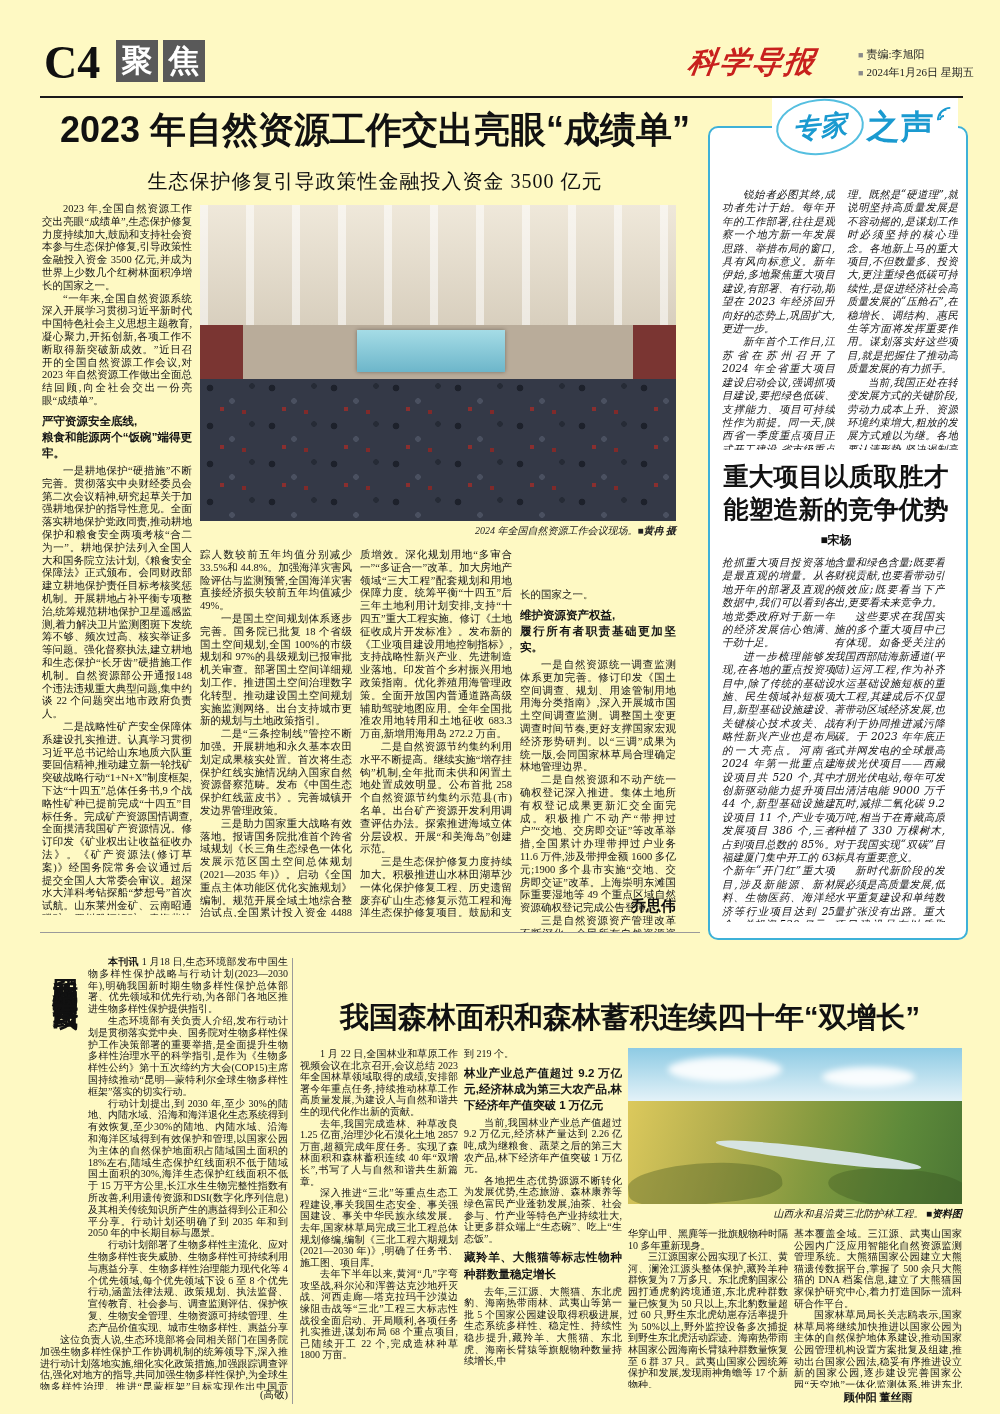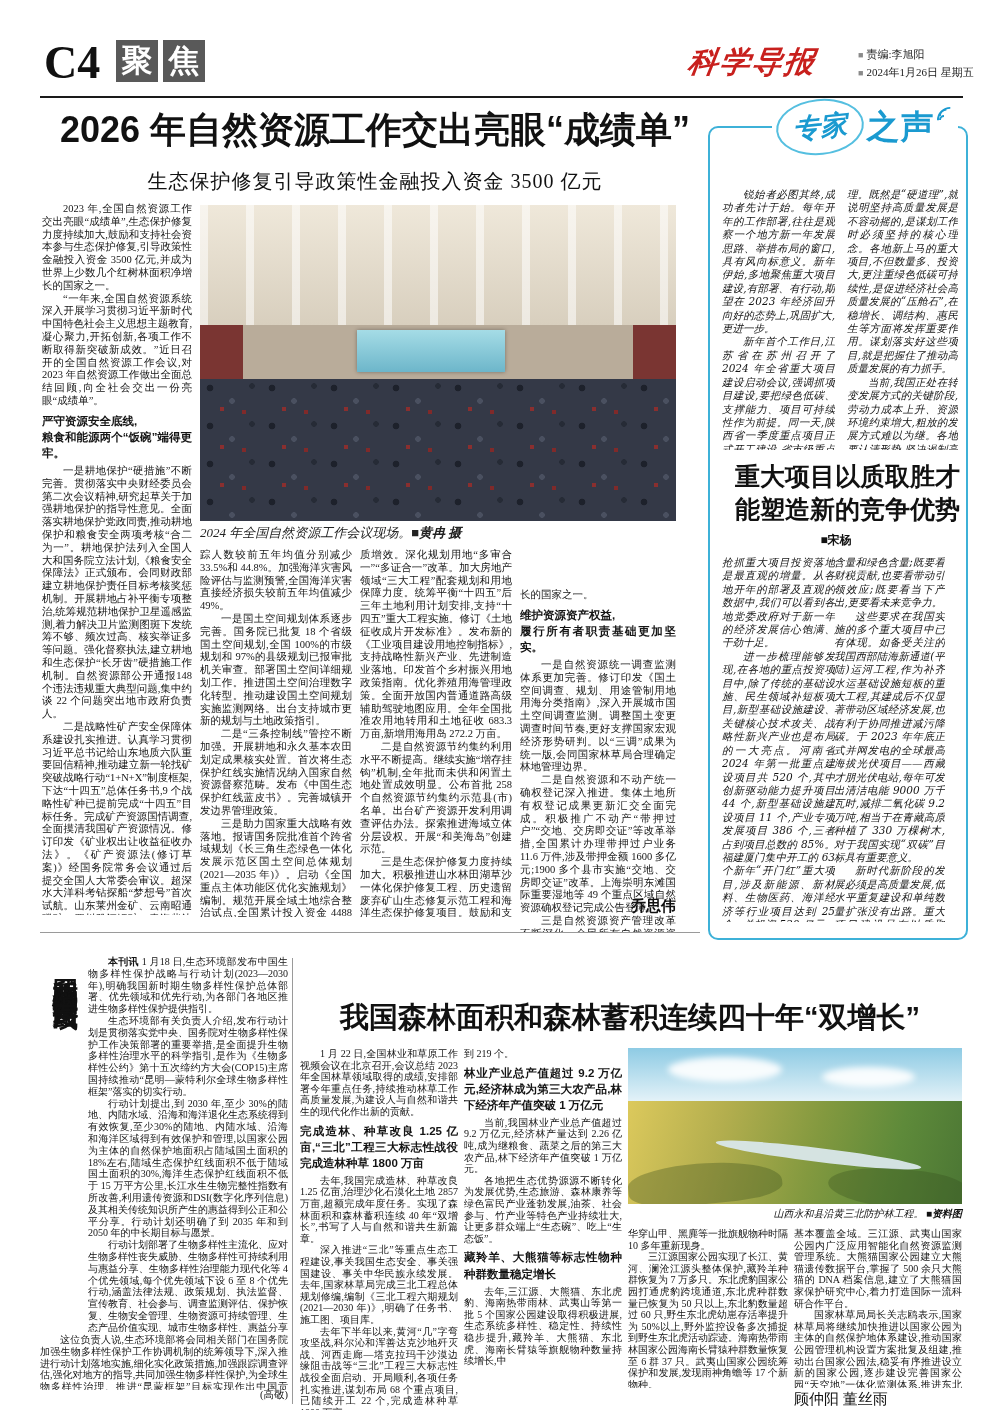--- a/index.html
+++ b/index.html
@@ -1,16 +1,16 @@
 <!DOCTYPE html>
 <html><head>
 <meta charset="utf-8">
 <style>
   html,body{margin:0;padding:0;background:#e9e9e9;}
-  #page{position:relative;width:1000px;height:1414px;margin:0 auto;background:#ffffff;
+  #page{position:relative;width:1000px;height:1414px;margin:0 auto;background:#fef9c3;
         font-family:"Liberation Serif","DejaVu Serif",serif;color:#111;overflow:hidden;}
   
   .edition{position:absolute;left:44px;top:36px;font-size:46px;font-weight:bold;font-family:"Liberation Serif",serif;}
   .badges{position:absolute;left:116px;top:40px;display:flex;gap:5px;}
   .badge{width:42px;height:42px;background:#595959;color:#fff;font-family:"Liberation Sans",sans-serif;
          font-weight:bold;font-size:31px;line-height:42px;text-align:center;}
   .masthead{position:absolute;left:688px;top:42px;width:165px;color:#c8201d;font-weight:bold;
             font-style:italic;font-size:30px;transform:skewX(-8deg);letter-spacing:2px;white-space:nowrap;}
   .meta{position:absolute;left:858px;top:46px;font-size:11px;line-height:17px;color:#222;}
   .meta .sq{color:#8a8a8a;font-size:9px;margin-right:3px;}
@@ -37,40 +37,40 @@
   .conf-screen{position:absolute;left:33%;top:10%;width:31%;height:78%;
      background:linear-gradient(#a5dce6,#6db6ca);box-shadow:0 0 4px rgba(0,0,0,.35);}
   .conf-audience{position:absolute;left:0;top:55%;width:100%;height:45%;background:#343947;
      background-image:
        radial-gradient(circle 6px at 10px 9px,#1d212b 55%,rgba(0,0,0,0) 60%),
        radial-gradient(circle 5px at 32px 22px,#4a5060 55%,rgba(0,0,0,0) 60%),
        radial-gradient(circle 5px at 52px 7px,#262b36 55%,rgba(0,0,0,0) 60%),
        radial-gradient(circle 4px at 22px 30px,#8a2f2f 55%,rgba(0,0,0,0) 60%),
        radial-gradient(circle 4px at 44px 33px,#802a2a 55%,rgba(0,0,0,0) 60%);
      background-size:62px 38px;}
-  .photo-caption{position:absolute;left:200px;top:524px;width:476px;text-align:left;
-     font-style:italic;font-size:13px;color:#222;}
+  .photo-caption{position:absolute;left:200px;top:524px;width:476px;text-align:right;
+     font-style:italic;font-size:10px;color:#222;}
   .photo-caption b{font-style:italic;}
   .main-byline{position:absolute;left:520px;top:897px;width:156px;text-align:right;
      font-weight:bold;font-size:15px;}
   .sep{position:absolute;background:#9a9a9a;}
   
   .expert-box{position:absolute;left:708px;top:126px;width:256px;height:810px;
      border:2px solid #3eb1d8;border-radius:10px;background:#fff;}
   .expert-logo{position:absolute;left:772px;top:98px;width:186px;height:58px;background:#fff;
      display:flex;align-items:center;justify-content:center;}
   .logo-ellipse{width:84px;height:52px;border:2px solid #55bfe0;border-radius:50%;
      display:flex;align-items:center;justify-content:center;transform:rotate(-6deg);}
   .logo-ellipse span{font-family:"DejaVu Serif",serif;font-style:italic;font-weight:bold;
      font-size:27px;color:#1a9ad0;}
   .logo-right{font-family:"Liberation Sans",sans-serif;font-weight:bold;font-size:33px;
      color:#1a9ad0;margin-left:3px;letter-spacing:1px;}
   .signal{margin-left:2px;margin-top:-26px;}
   .exp{font-style:italic;font-family:"DejaVu Serif",serif;font-size:10.5px;line-height:13.4px;}
-  .expert-headline{position:absolute;left:712px;top:460px;width:248px;text-align:right;
+  .expert-headline{position:absolute;left:712px;top:460px;width:248px;text-align:center;
      font-family:"Liberation Sans",sans-serif;font-weight:bold;font-size:25px;line-height:1.3;white-space:pre-line;}
   .expert-byline{position:absolute;left:712px;top:532px;width:248px;text-align:center;
      font-weight:bold;font-size:12px;font-family:"Liberation Sans",sans-serif;}
   
   .bio-vtitle{position:absolute;left:40px;top:958px;width:42px;height:400px;
      writing-mode:vertical-rl;text-orientation:upright;font-weight:bold;font-size:25px;
      letter-spacing:2px;font-family:"Liberation Serif",serif;}
   .bio-byline{position:absolute;left:40px;top:1388px;width:248px;text-align:right;font-size:10.5px;}
   
   .forest-headline{position:absolute;left:298px;top:998px;width:664px;text-align:center;
@@ -83,41 +83,41 @@
   .f-land{position:absolute;left:0;top:34%;width:100%;height:66%;
      background:linear-gradient(105deg,#dcc95c 0%,#b3ae4e 28%,#83993f 55%,#5e8a3a 78%,#4b7634 100%);}
   .f-river{position:absolute;left:26%;top:46%;width:62%;height:14%;background:#d9e7ea;
      border-radius:50%;transform:rotate(7deg);opacity:.95;}
   .f-shadow1{position:absolute;left:0%;top:60%;width:46%;height:40%;background:rgba(60,80,30,.35);
      border-radius:40% 60% 30% 40%;transform:rotate(-6deg);}
   .f-shadow2{position:absolute;left:60%;top:66%;width:42%;height:38%;background:rgba(50,72,28,.3);
      border-radius:50% 40% 40% 50%;transform:rotate(5deg);}
   .forest-caption{position:absolute;left:628px;top:1207px;width:334px;text-align:right;
      font-style:italic;font-size:10px;}
-  .forest-byline{position:absolute;left:794px;top:1390px;width:168px;text-align:left;
-     font-weight:normal;font-size:15px;}
+  .forest-byline{position:absolute;left:794px;top:1390px;width:168px;text-align:center;
+     font-weight:bold;font-size:11px;}
 </style>
 </head>
 <body>
 
 <div id="page">
 
   <div class="edition">C4</div>
   <div class="badges">
     <div class="badge">聚</div>
     <div class="badge">焦</div>
   </div>
   <div class="masthead">科学导报</div>
   <div class="meta">
     <div><span class="sq">■</span><span>责编:李旭阳</span></div>
     <div><span class="sq">■</span><span>2024年1月26日  星期五</span></div>
   </div>
   <div class="hrule"></div>
 
-  <div class="main-headline">2026 年自然资源工作交出亮眼“成绩单”</div>
+  <div class="main-headline">2023 年自然资源工作交出亮眼“成绩单”</div>
   <div class="main-subheadline">生态保护修复引导政策性金融投入资金 3500 亿元</div>
 
   <div class="col" style="left:42px;top:203px;width:150px;height:712px;">
       <p class="para">2023 年,全国自然资源工作交出亮眼“成绩单”,生态保护修复力度持续加大,鼓励和支持社会资本参与生态保护修复,引导政策性金融投入资金 3500 亿元,并成为世界上少数几个红树林面积净增长的国家之一。</p>
       <p class="para">“一年来,全国自然资源系统深入开展学习贯彻习近平新时代中国特色社会主义思想主题教育,凝心聚力,开拓创新,各项工作不断取得新突破新成效。”近日召开的全国自然资源工作会议,对 2023 年自然资源工作做出全面总结回顾,向全社会交出一份亮眼“成绩单”。</p>
       <p class="subhead">严守资源安全底线,
 粮食和能源两个“饭碗”端得更牢。</p>
       <p class="para">一是耕地保护“硬措施”不断完善。贯彻落实中央财经委员会第二次会议精神,研究起草关于加强耕地保护的指导性意见。全面落实耕地保护党政同责,推动耕地保护和粮食安全两项考核“合二为一”。耕地保护法列入全国人大和国务院立法计划,《粮食安全保障法》正式颁布。会同财政部建立耕地保护责任目标考核奖惩机制。开展耕地占补平衡专项整治,统筹规范耕地保护卫星遥感监测,着力解决卫片监测图斑下发统筹不够、频次过高、核实举证多等问题。强化督察执法,建立耕地和生态保护“长牙齿”硬措施工作机制。自然资源部公开通报148 个违法违规重大典型问题,集中约谈 22 个问题突出地市政府负责人。</p>
       <p class="para">二是战略性矿产安全保障体系建设扎实推进。认真学习贯彻习近平总书记给山东地质六队重要回信精神,推动建立新一轮找矿突破战略行动“1+N+X”制度框架,下达“十四五”总体任务书,9 个战略性矿种已提前完成“十四五”目标任务。完成矿产资源国情调查,全面摸清我国矿产资源情况。修订印发《矿业权出让收益征收办法》。《矿产资源法(修订草案)》经国务院常务会议通过后提交全国人大常委会审议。超深水大洋科考钻探船“梦想号”首次试航。山东莱州金矿、云南昭通磷矿、四川雅江锂矿、青海柴达木盆地钾盐、湖北竹山铌钽稀土矿及甘肃洪德石油、内蒙古苏里格天然气等找矿取得重大突破。</p>
     </div>
@@ -201,21 +201,20 @@
   <div class="col" style="left:40px;top:1334px;width:248px;height:56px;font-size:10px;line-height:11.8px;">
       <p class="para">这位负责人说,生态环境部将会同相关部门在国务院加强生物多样性保护工作协调机制的统筹领导下,深入推进行动计划落地实施,细化实化政策措施,加强跟踪调查评估,强化对地方的指导,共同加强生物多样性保护,为全球生物多样性治理、推进“昆蒙框架”目标实现作出中国贡献。</p>
     </div>
   <div class="bio-byline">(高敬)</div>
 
   <div class="sep" style="left:292px;top:958px;width:1px;height:446px;"></div>
 
   <div class="forest-headline">我国森林面积和森林蓄积连续四十年“双增长”</div>
   <div class="col" style="left:300px;top:1048px;width:158px;height:362px;font-size:10px;line-height:11.6px;">
       <p class="para">1 月 22 日,全国林业和草原工作视频会议在北京召开,会议总结 2023 年全国林草领域取得的成绩,安排部署今年重点任务,持续推动林草工作高质量发展,为建设人与自然和谐共生的现代化作出新的贡献。</p>
-      <p class="subhead">完成造林、种草改良 1.25 亿亩,“三北”工程三大标志性战役完成造林种草 1800 万亩</p>
       <p class="para">去年,我国完成造林、种草改良 1.25 亿亩,治理沙化石漠化土地 2857 万亩,超额完成年度任务。实现了森林面积和森林蓄积连续 40 年“双增长”,书写了人与自然和谐共生新篇章。</p>
       <p class="para">深入推进“三北”等重点生态工程建设,事关我国生态安全、事关强国建设、事关中华民族永续发展。去年,国家林草局完成三北工程总体规划修编,编制《三北工程六期规划(2021—2030 年)》,明确了任务书、施工图、项目库。</p>
       <p class="para">去年下半年以来,黄河“几”字弯攻坚战,科尔沁和浑善达克沙地歼灭战、河西走廊—塔克拉玛干沙漠边缘阻击战等“三北”工程三大标志性战役全面启动、开局顺利,各项任务扎实推进,谋划布局 68 个重点项目,已陆续开工 22 个,完成造林种草 1800 万亩。</p>
     </div>
   <div class="col" style="left:464px;top:1048px;width:158px;height:362px;font-size:10px;line-height:11.6px;">
       <p class="para noindent">到 219 个。</p>
       <p class="subhead">林业产业总产值超过 9.2 万亿元,经济林成为第三大农产品,林下经济年产值突破 1 万亿元</p>
       <p class="para">当前,我国林业产业总产值超过 9.2 万亿元,经济林产量达到 2.26 亿吨,成为继粮食、蔬菜之后的第三大农产品,林下经济年产值突破 1 万亿元。</p>
       <p class="para">各地把生态优势源源不断转化为发展优势,生态旅游、森林康养等绿色富民产业蓬勃发展,油茶、社会参与、竹产业等特色产业持续壮大,让更多群众端上“生态碗”、吃上“生态饭”。</p>
       <p class="subhead">藏羚羊、大熊猫等标志性物种种群数量稳定增长</p>

